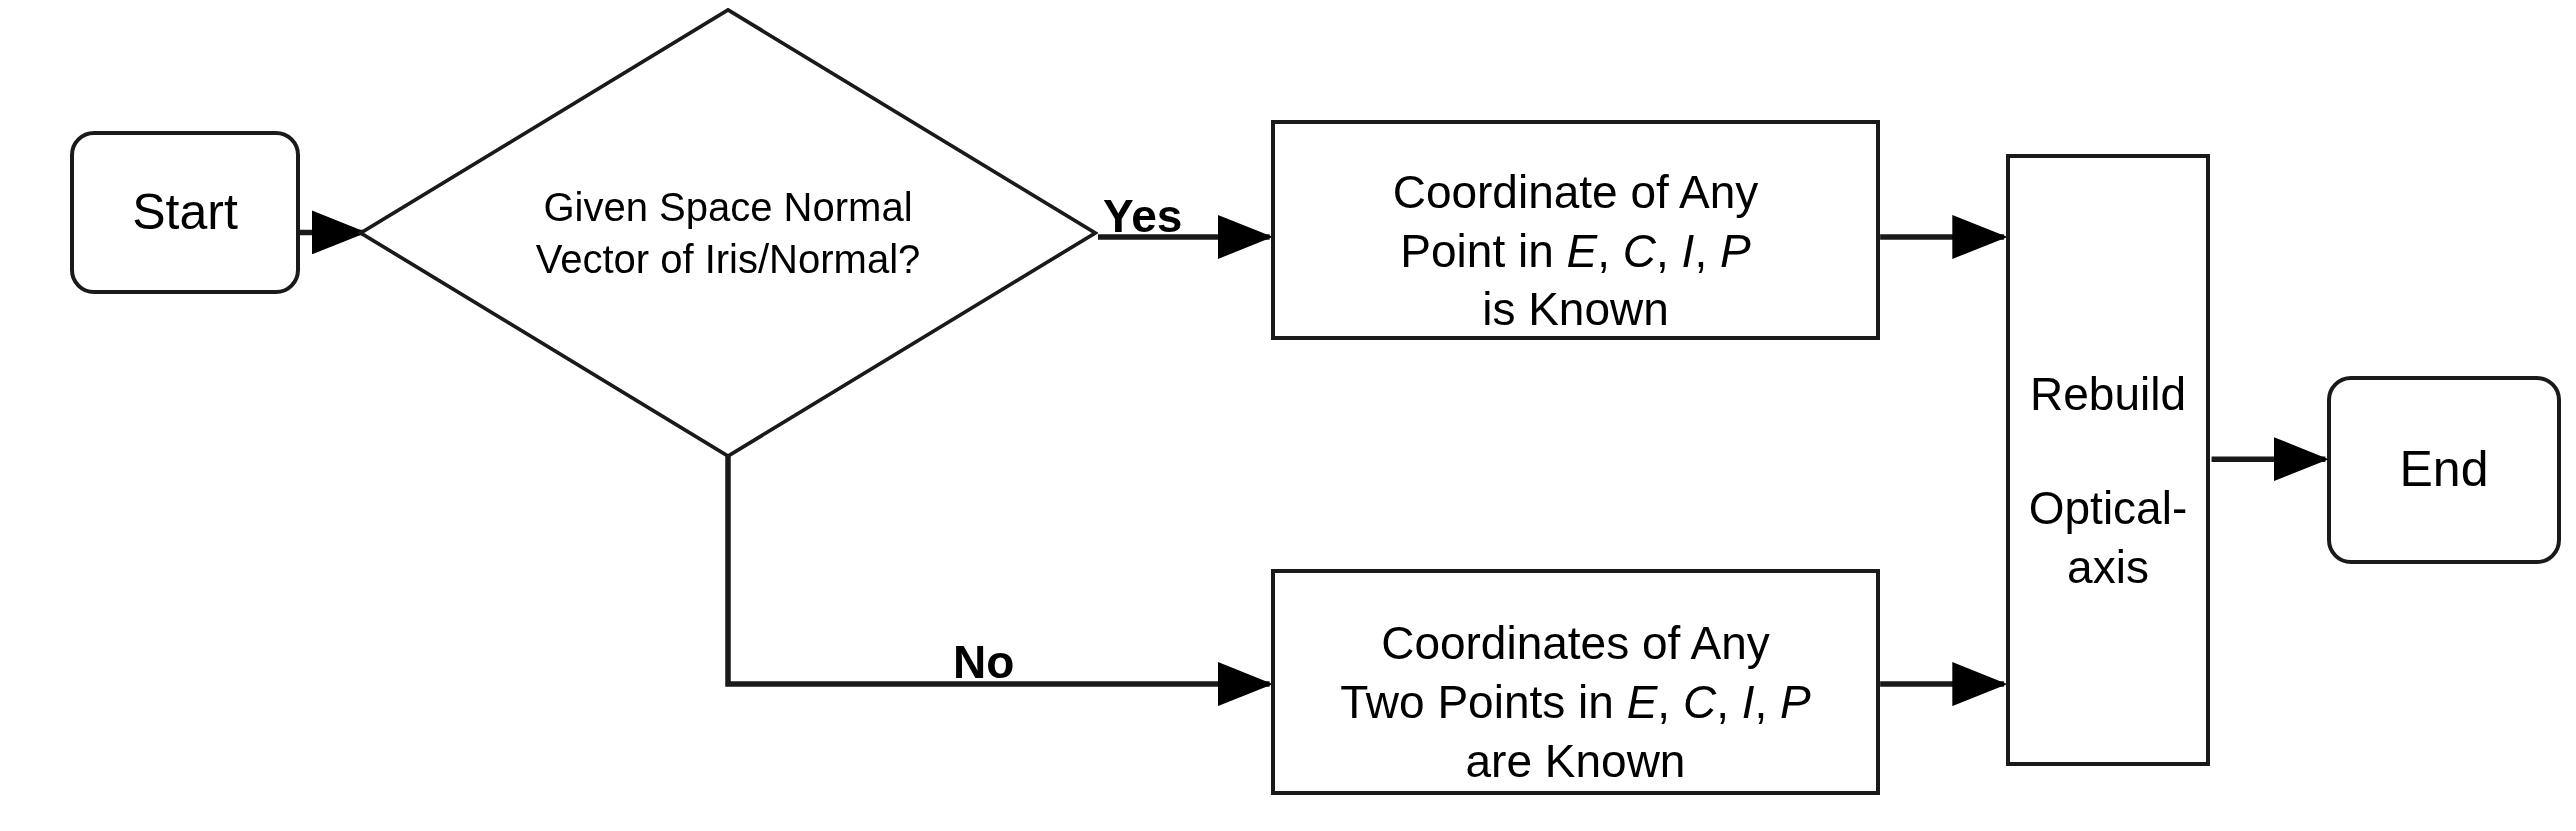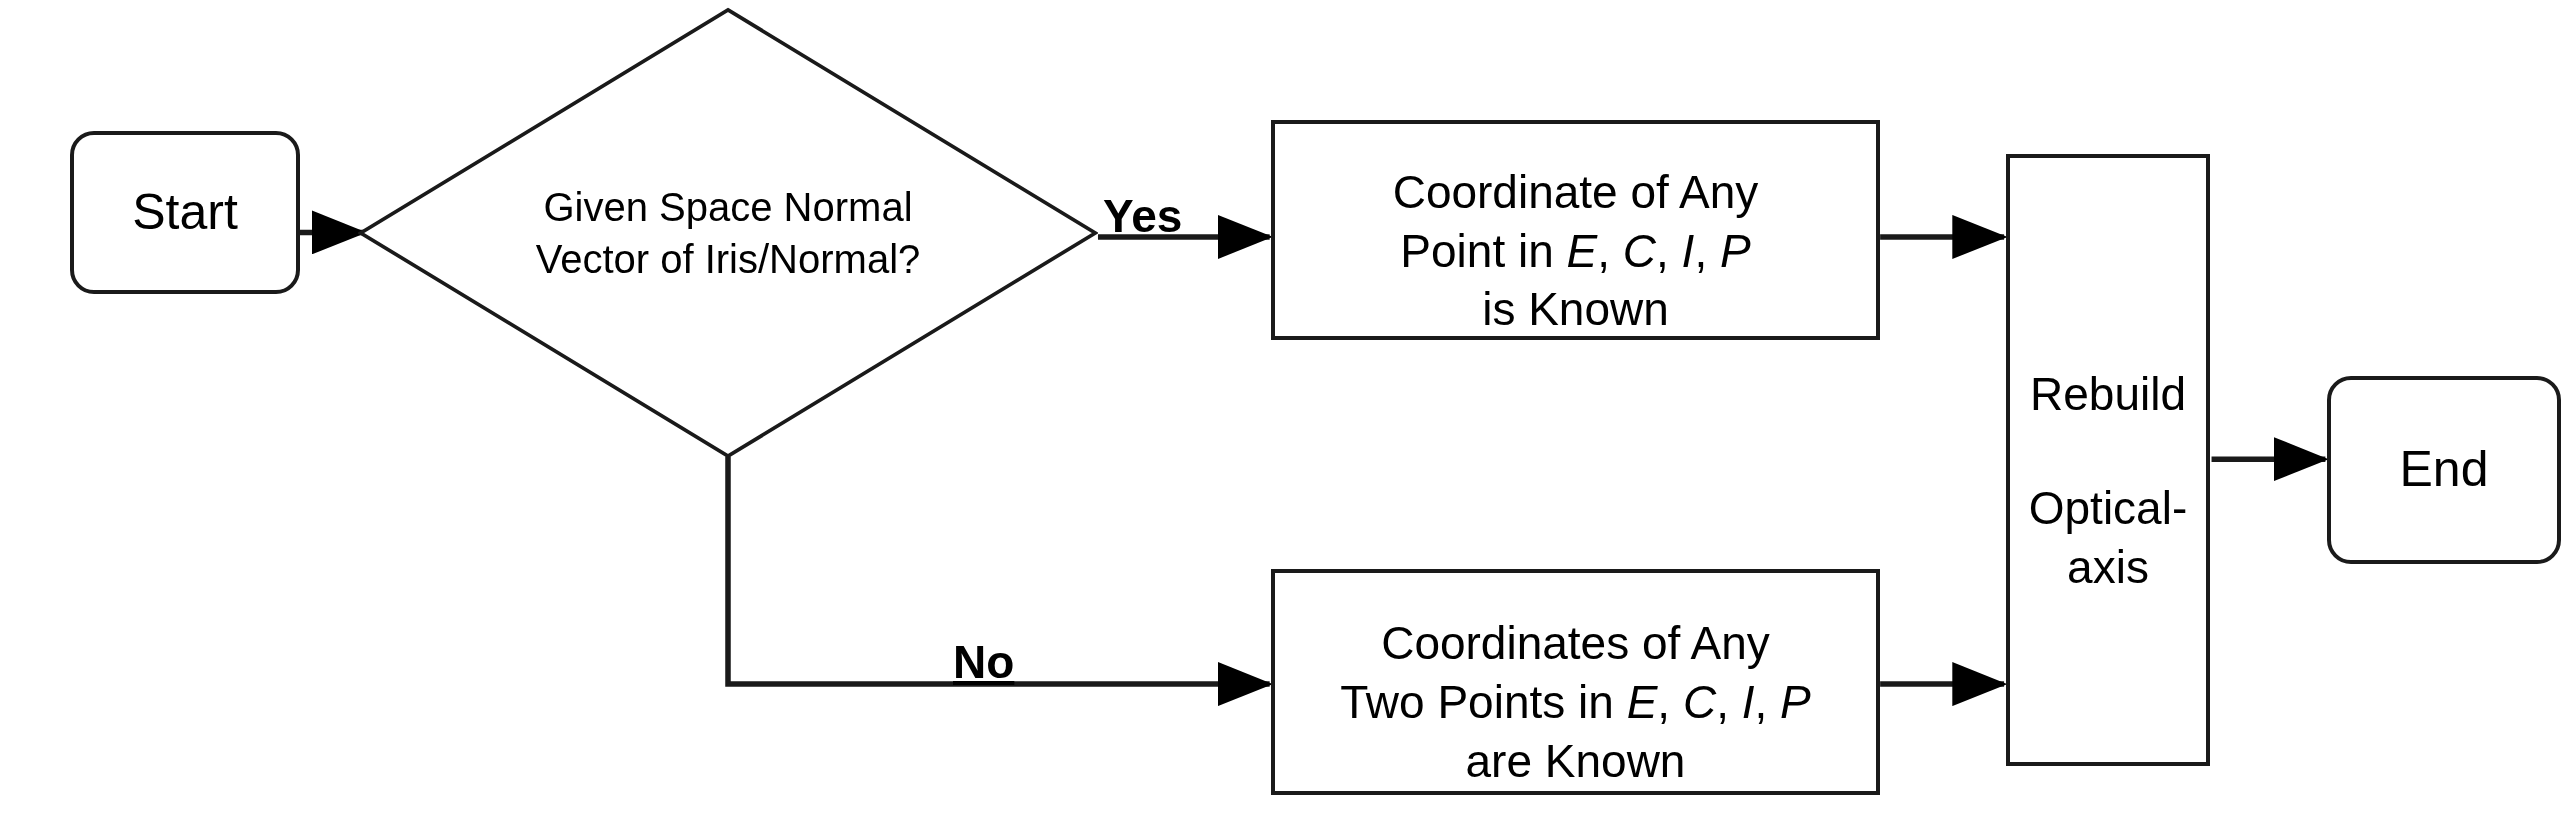--- a/index.html
+++ b/index.html
@@ -111,21 +111,21 @@
     <div class="dlabel">
       <div>
         <div>Given Space Normal</div>
         <div>Vector of Iris/Normal?</div>
       </div>
     </div>
   </div>
 
   <div class="edge-label" style="left:1103px; top:165px;">Yes</div>
 
-  <div class="edge-label" style="left:953px; top:611px;text-decoration:underline;">No</div>
+  <div class="edge-label" style="left:953px; top:611px;">No</div>
 
   <div class="node process" style="left:1271px; top:120px; width:609px; height:220px;">
     <div class="txt">
       <div>Coordinate of Any</div>
       <div><span>Point in </span><i>E</i><span>, </span><i>C</i><span>, </span><i>I</i><span>, </span><i>P</i></div>
       <div>is Known</div>
     </div>
   </div>
 
   <div class="node process" style="left:1271px; top:569px; width:609px; height:226px;align-items:flex-end;">

